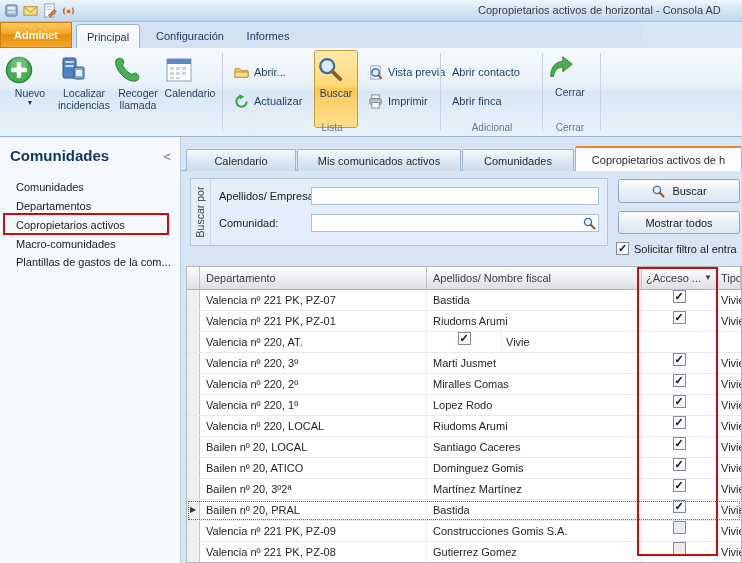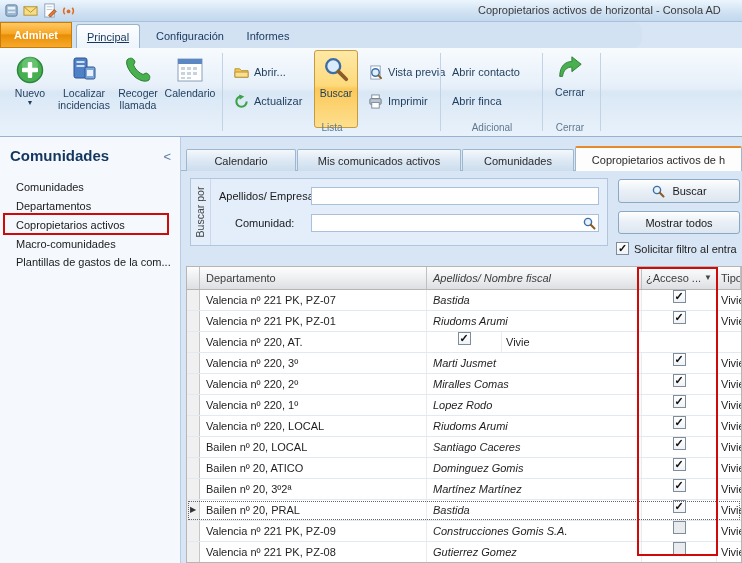--- a/index.html
+++ b/index.html
@@ -27,21 +27,21 @@
   .rtab.active { background:linear-gradient(#fdfeff,#edf4fb);
                  border:1px solid #97b3cf; border-bottom:none; border-radius:3px 3px 0 0; }
 
   
   .ribbon-body { position:absolute; top:48px; left:0; width:742px; height:89px;
                  background:linear-gradient(#f7fbfe,#e6eff9 45%,#d9e7f5 50%,#e9f2fb);
                  border-bottom:1px solid #97b3cf; }
   .rsep { position:absolute; top:5px; bottom:5px; width:1px; background:#c2d3e5; }
   .rgroup-label { position:absolute; bottom:3px; font-size:10px; color:#60788f; text-align:center; }
   .bigbtn { position:absolute; top:3px; width:52px; height:78px; display:flex; flex-direction:column;
-            align-items:center; text-align:center; font-size:10.5px; color:#1e3c5c;
+            text-align:center; font-size:10.5px; color:#1e3c5c;
             border-radius:3px; cursor:default; }
   .bigbtn .bicon { width:30px; height:30px; margin:4px 0 2px; }
   .bigbtn .blabel { line-height:12px; }
   .bigbtn .caret { font-size:7px; color:#1e3c5c; line-height:7px; }
   .bigbtn.selected { background:linear-gradient(#fee9a6,#fdda7c 45%,#fbc95a 50%,#fddf8e);
                      border:1px solid #c79a3f; }
   .smallbtn { position:absolute; height:22px; display:flex; align-items:center; gap:5px;
               font-size:11px; color:#1e3c5c; padding:0 4px; border-radius:2px; white-space:nowrap; }
   .sicon { width:15px; height:15px; display:inline-block; flex:none; }
 
@@ -89,21 +89,21 @@
           background:#fff; border:1px solid #b5b5b5; overflow:hidden; }
   .grid-header { display:flex; height:23px; background:linear-gradient(#fdfdfd,#eceef0 55%,#dddfe2);
                  border-bottom:1px solid #b5b5b5; }
   .grid-header .tcell { line-height:22px; color:#3c3c3c; border-right:1px solid #c0c0c0; }
   .trow { display:flex; height:21px; border-bottom:1px solid #e3e9f0; background:#fff; }
   .trow.current { outline:1px dotted #666; outline-offset:-2px; }
   .tcell { font-size:11px; line-height:20px; overflow:hidden; white-space:nowrap; }
   .sel { width:13px; background:#f0f0f0; border-right:1px solid #c6c6c6; font-size:8px;
          text-align:center; color:#333; line-height:20px; }
   .dep { width:227px; padding-left:6px; border-right:1px solid #ececec; }
-  .nom { width:215px; padding-left:6px; border-right:1px solid #ececec;font-style:italic; }
+  .nom { width:215px; padding-left:6px; border-right:1px solid #ececec; }
   .acc { width:75px; display:flex; justify-content:center; border-right:1px solid #ececec; }
   .tip { flex:1; padding-left:4px; }
   .hacc { justify-content:space-between !important; padding:0 4px; }
   .hacc .fdrop { font-size:8px; color:#444; line-height:22px; cursor:pointer; }
 
   
   .annot { position:absolute; border:2px solid #cf0a0a; pointer-events:none; z-index:50; }
 </style>
 </head>
 <body>
@@ -139,21 +139,21 @@
             <path d="M4 12 A6 6 0 0 1 4 5" fill="none" stroke="#e06a1f" stroke-width="1.6"></path>
             <path d="M12 12 A6 6 0 0 0 12 5" fill="none" stroke="#e06a1f" stroke-width="1.6"></path>
           </svg>
       </span>
     </div>
     <div class="tb-title">Copropietarios activos de horizontal - Consola AD</div>
   </div>
 
   <div class="ribbon-tabs">
     <div class="app-button">Adminet</div>
-    <div class="rtab active" style="left:76px; width:64px;text-decoration:underline;">Principal</div>
+    <div class="rtab active" style="left:76px; width:64px;">Principal</div>
     <div class="rtab" style="left:146px; width:88px;">Configuración</div>
     <div class="rtab" style="left:238px; width:60px;">Informes</div>
   </div>
 
   <div class="ribbon-body">
 
     <div class="bigbtn" style="left:4px;">
       <span class="bicon">
         <svg viewBox="0 0 30 30" width="30" height="30">
             <circle cx="15" cy="15" r="12.5" fill="#46b050" stroke="#2e8540" stroke-width="1.5"></circle>
@@ -301,21 +301,21 @@
   <div class="mtab" style="left:297px; width:164px;">Mis comunicados activos</div>
   <div class="mtab" style="left:462px; width:112px;">Comunidades</div>
   <div class="mtab active" style="left:575px; width:167px;">Copropietarios activos de h</div>
 
   <div class="search-panel">
     <div class="search-rot">
         <span>Buscar por</span>
       </div>
     <div class="sfield-label" style="top:11px;">Apellidos/ Empresa:</div>
     <input class="sfield-input" style="top: 8px;" value="">
-    <div class="sfield-label" style="top:38px;margin-left:16px;">Comunidad:</div>
+    <div class="sfield-label" style="top:38px;">Comunidad:</div>
     <input class="sfield-input" style="top: 35px;" value="">
     <span class="field-lens">
       <svg viewBox="0 0 14 14" width="14" height="14">
           <circle cx="6" cy="6" r="3.6" fill="#e8f3fd" stroke="#3c6ea5" stroke-width="1.4"></circle>
           <line x1="8.8" y1="8.8" x2="12.5" y2="12.5" stroke="#8a5c28" stroke-width="2" stroke-linecap="round"></line>
         </svg>
     </span>
   </div>
 
   <div class="side-btn" style="top:179px;">

